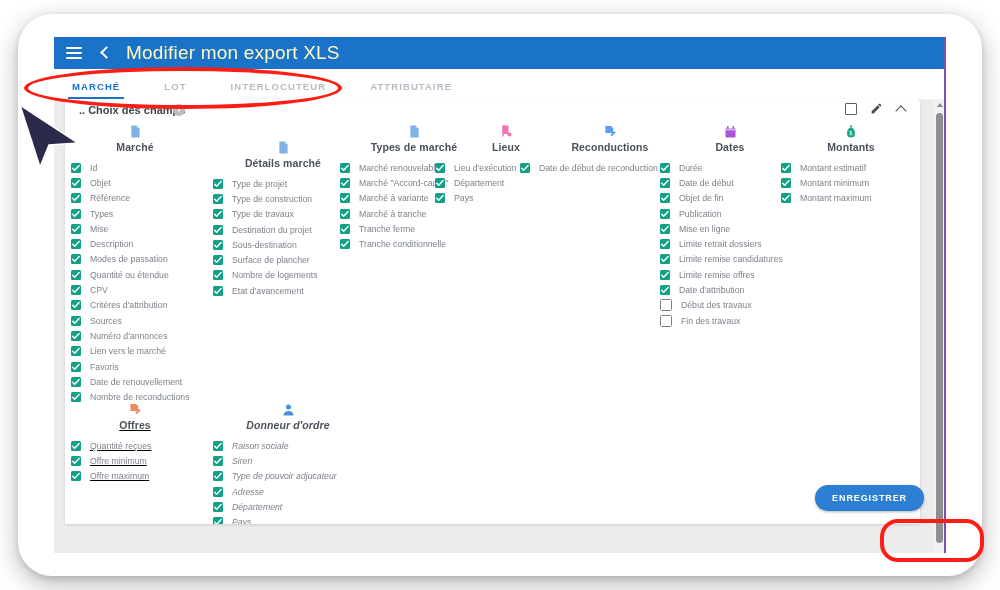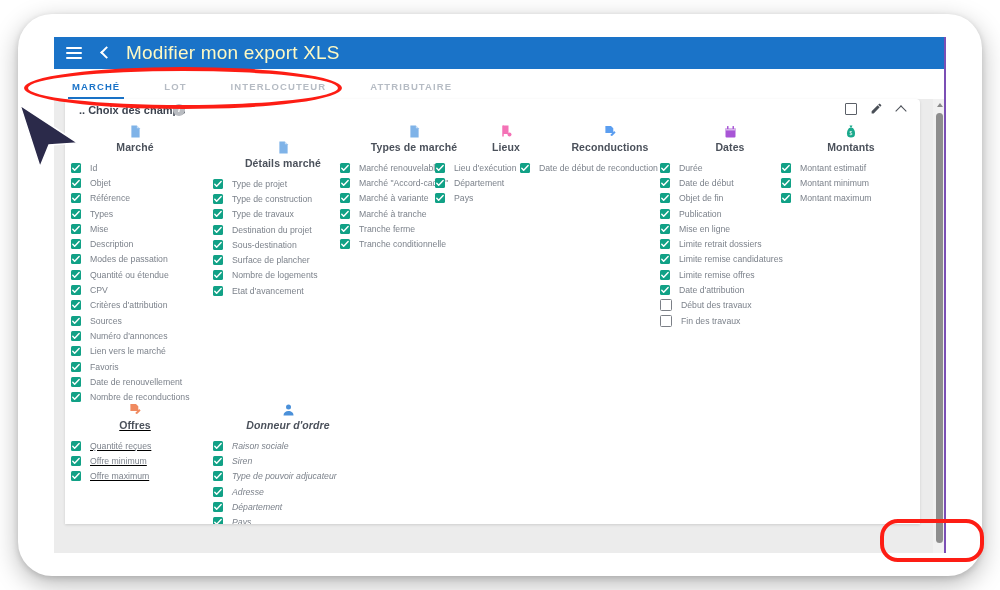--- a/index.html
+++ b/index.html
@@ -687,20 +687,21 @@
                     <svg width="10" height="10" viewBox="0 0 14 14">
                       <path d="M2.5 7.3l2.6 2.8L11.4 3.6" stroke="#ffffff" stroke-width="2" fill="none" stroke-linecap="round" stroke-linejoin="round"></path>
                     </svg>
                   </span>
                   <span class="lbl">Pays</span>
                 </div>
               </div>
             </div>
         </div>
 
+        <button class="btn-save">ENREGISTRER</button>
       </div>
 
       <div class="vscroll">
         <div class="arrow up"></div>
         <div class="thumb"></div>
       </div>
       <div class="edgeline"></div>
     </div>
   </div>
 

